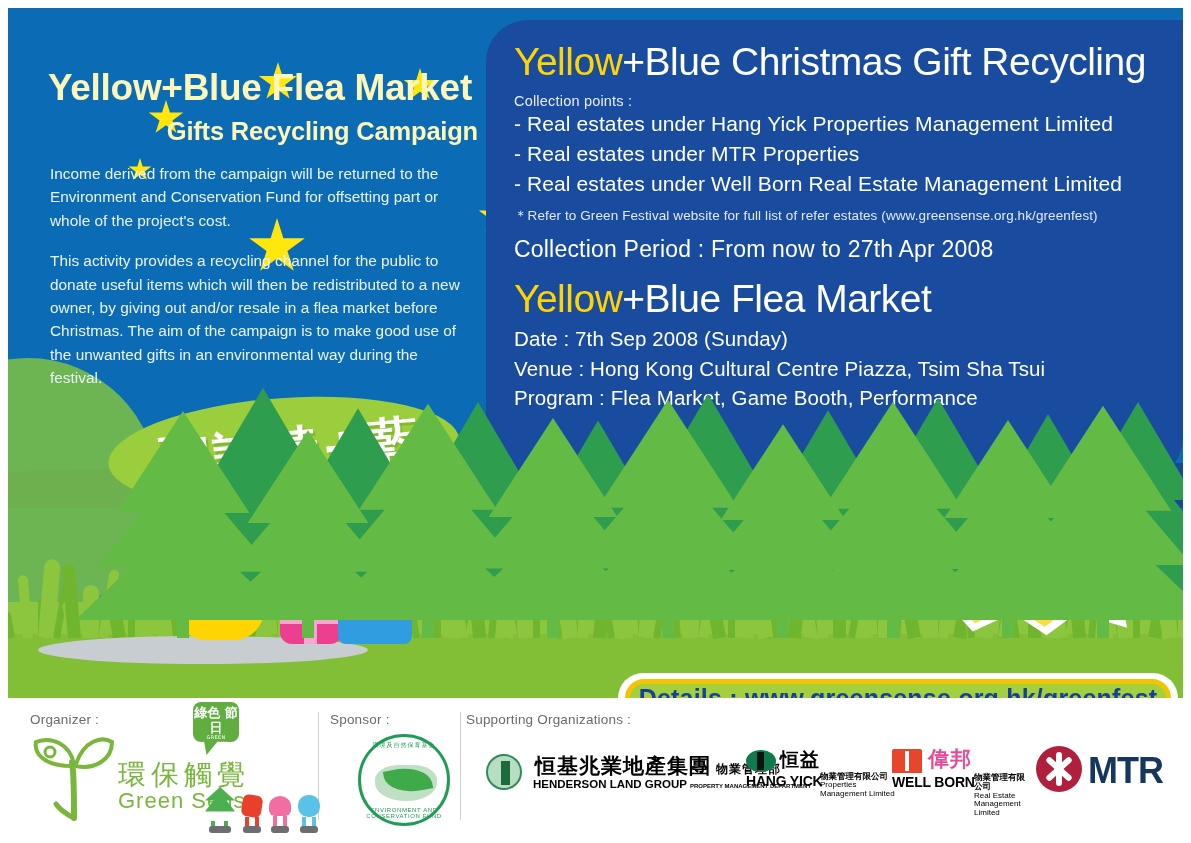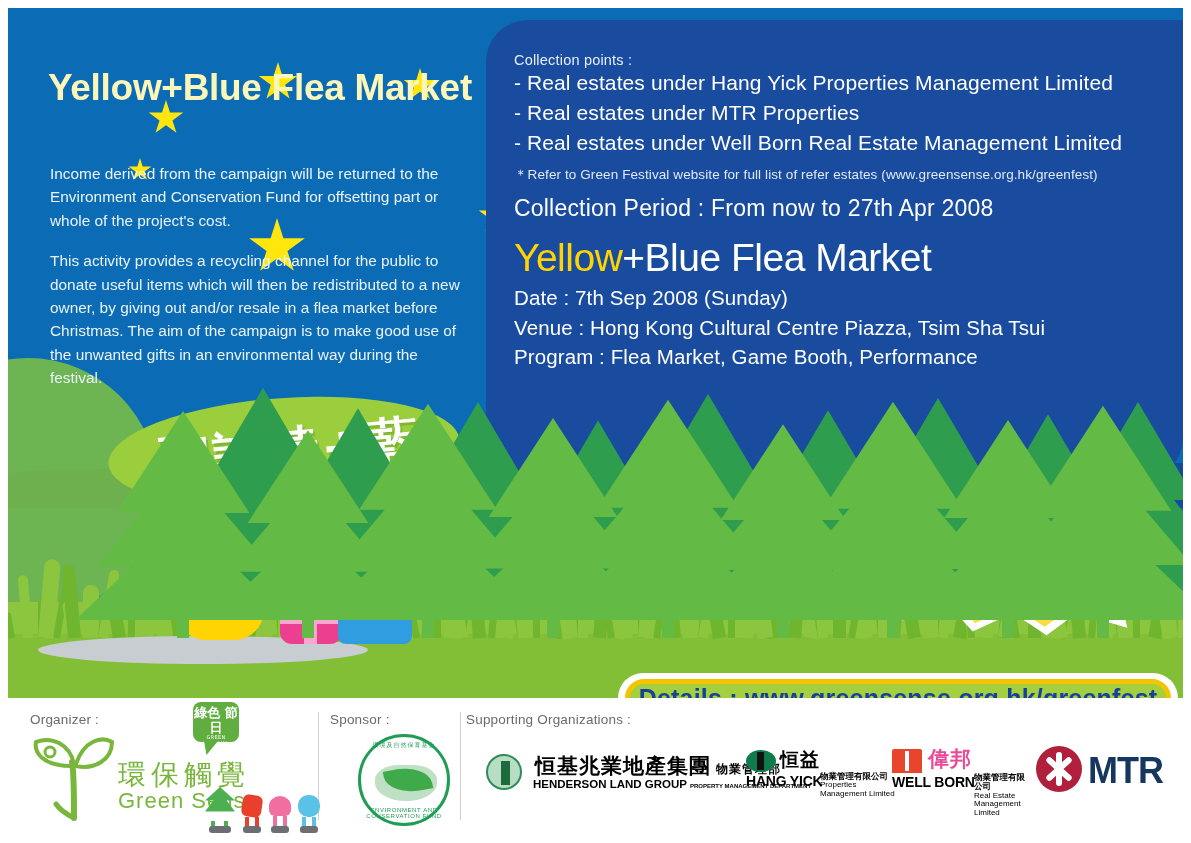--- a/index.html
+++ b/index.html
@@ -516,33 +516,37 @@
     <div class="gift-p-h"></div>
     <div class="bow" style="left:276px;bottom:98px;transform:rotate(-32deg);"></div>
     <div class="bow" style="left:306px;bottom:98px;transform:rotate(28deg);"></div>
 
     <div class="bag-b"></div>
     <div class="bag-b-dot" style="left:352px;bottom:112px;"></div>
     <div class="bag-b-dot" style="left:376px;bottom:112px;"></div>
   </div>
 
   <div class="left-title">Yellow+Blue Flea Market</div>
+  <div class="left-sub">Gifts Recycling Campaign</div>
   <div class="left-body">
     <p>Income derived from the campaign will be returned to the Environment and Conservation Fund for offsetting part or whole of the project's cost.</p>
     <p>This activity provides a recycling channel for the public to donate useful items which will then be redistributed to a new owner, by giving out and/or resale in a flea market before Christmas. The aim of the campaign is to make good use of the unwanted gifts in an environmental way during the festival.</p>
   </div>
 
   <div class="bubble"></div>
   <div class="bubble-tail"></div>
   <div class="bubble-tail2"></div>
   <div class="bubble-text">聖誕黃+藍</div>
 
   <div class="panel">
     <div class="panel-inner">
 
+      <div class="h-rec">
+        <span class="y">Yellow</span><span>+Blue Christmas Gift Recycling</span>
+      </div>
 
       <div class="lbl-small">Collection points :</div>
 
       <div>
         <div class="bullet">- Real estates under Hang Yick Properties Management Limited</div>
         <div class="bullet">- Real estates under MTR Properties</div>
         <div class="bullet">- Real estates under Well Born Real Estate Management Limited</div>
       </div>
 
       <div class="refnote">＊Refer to Green Festival website for full list of refer estates  (www.greensense.org.hk/greenfest)</div>

